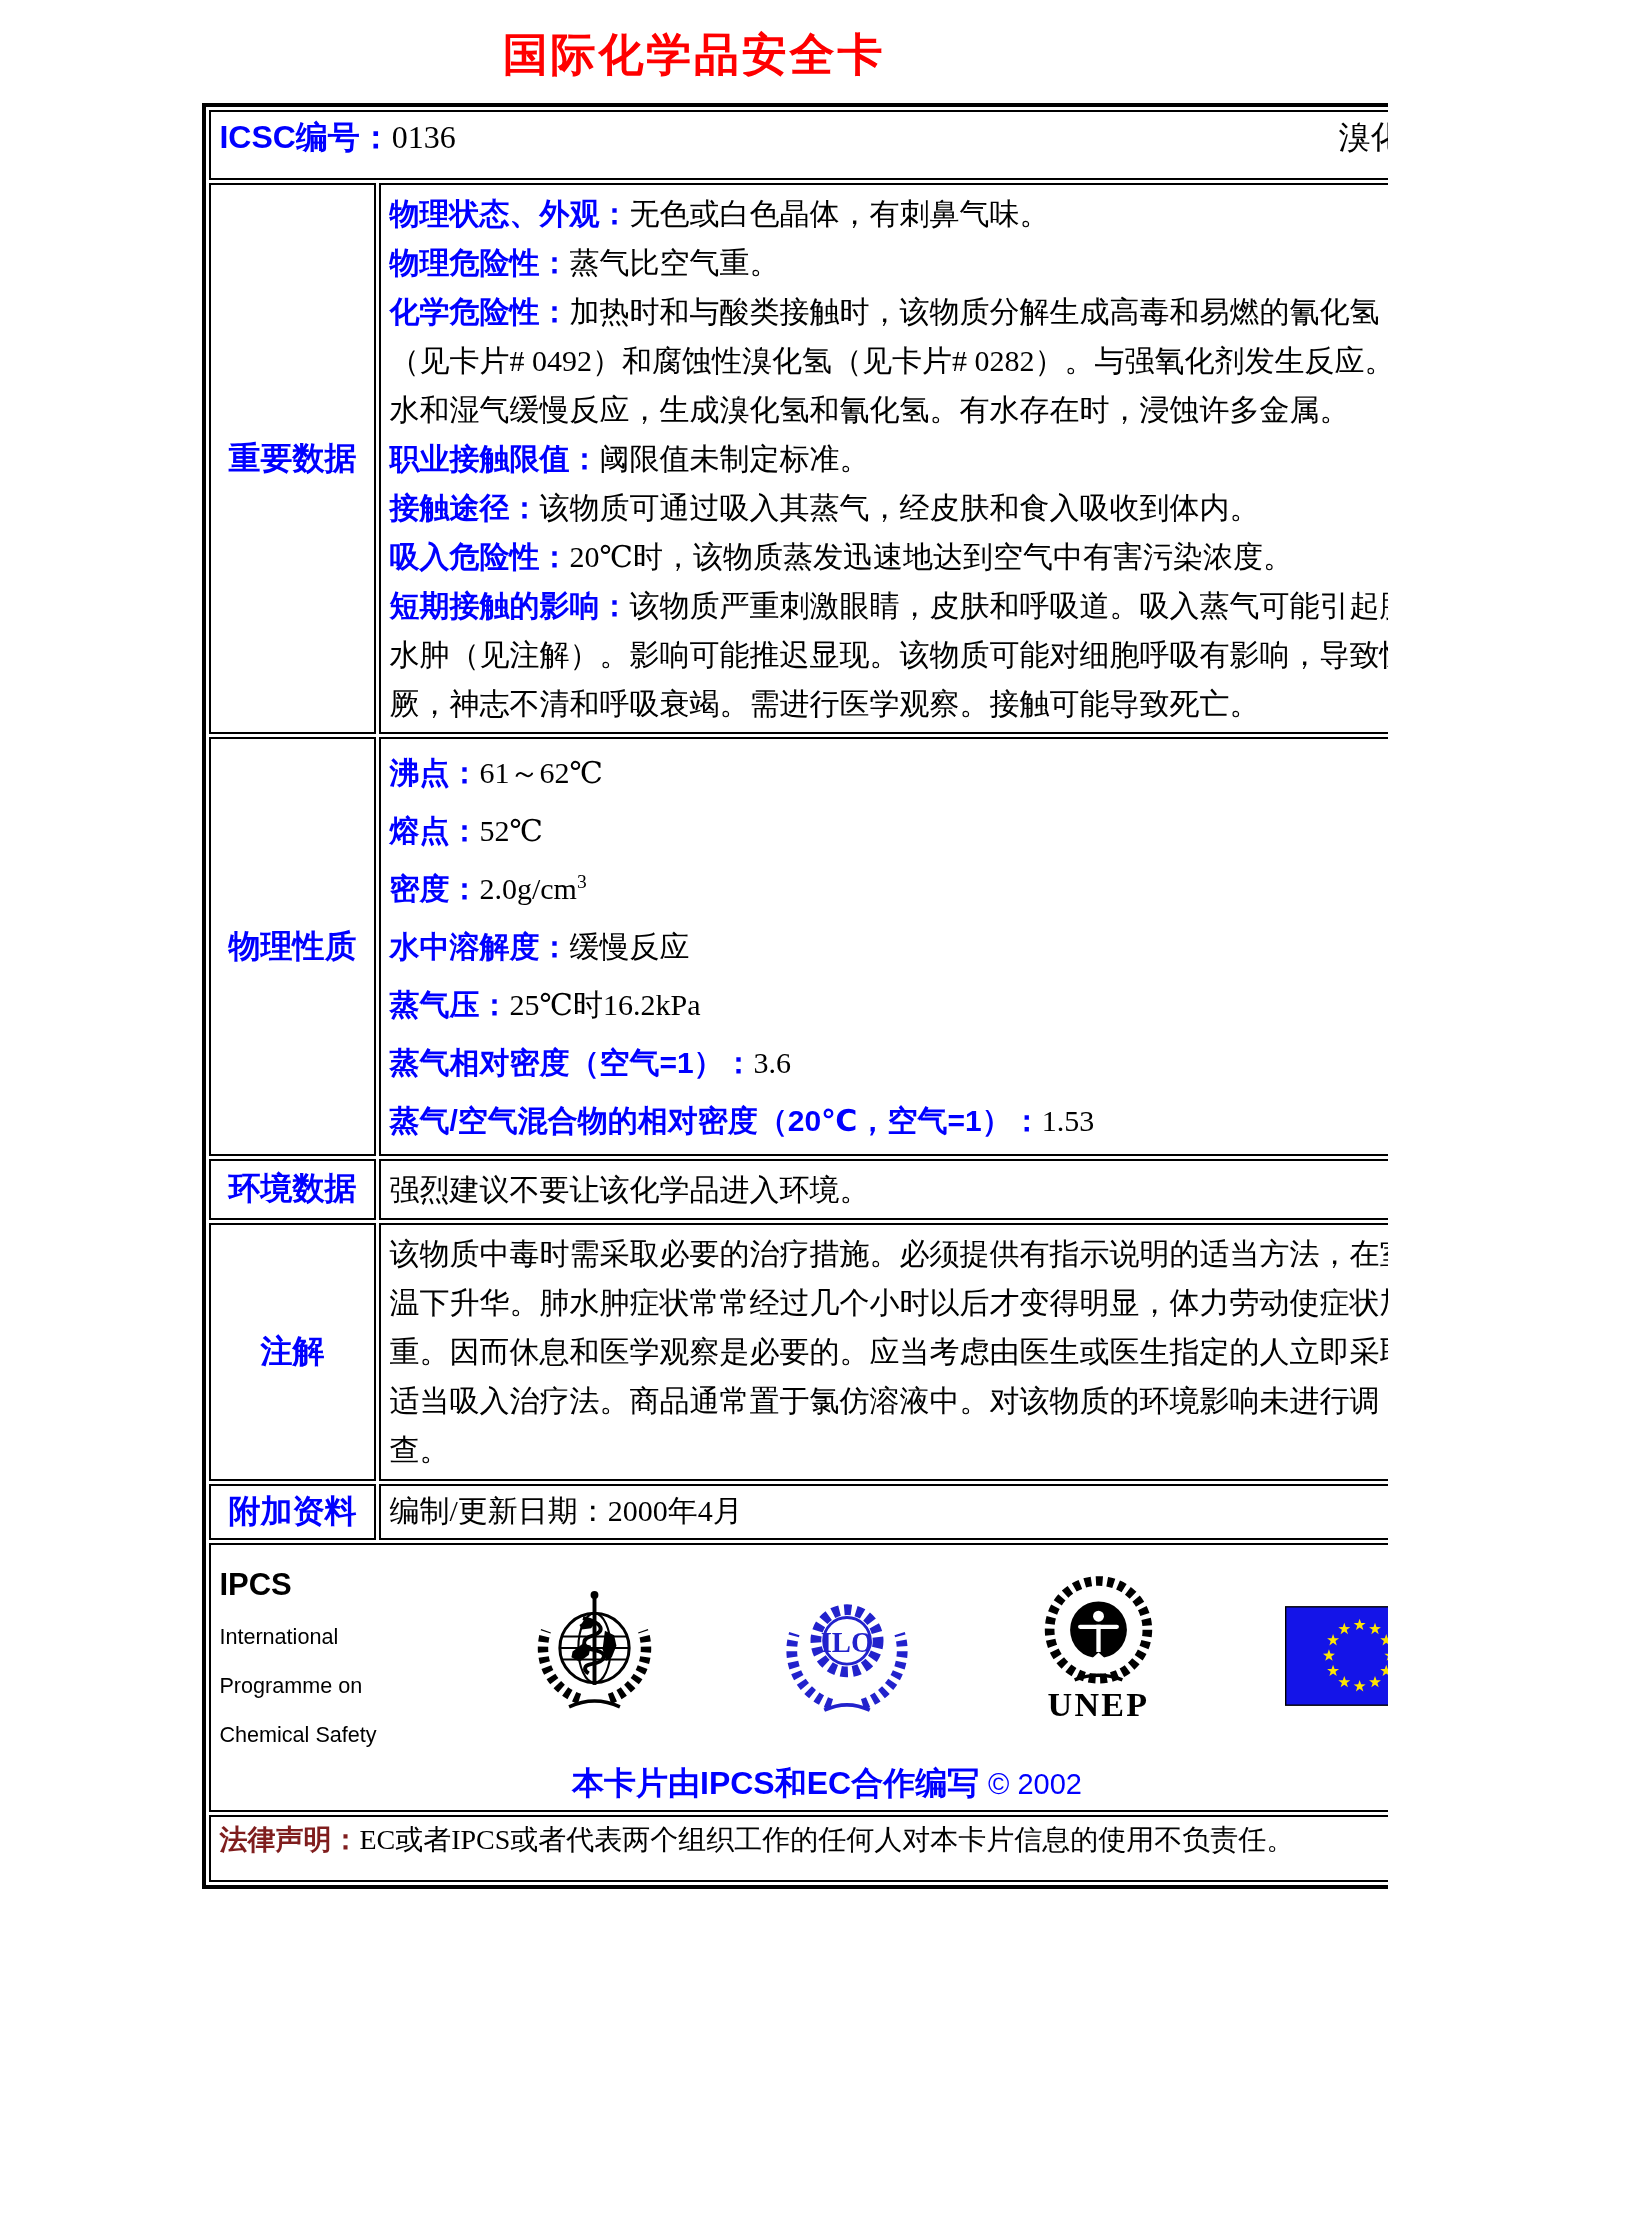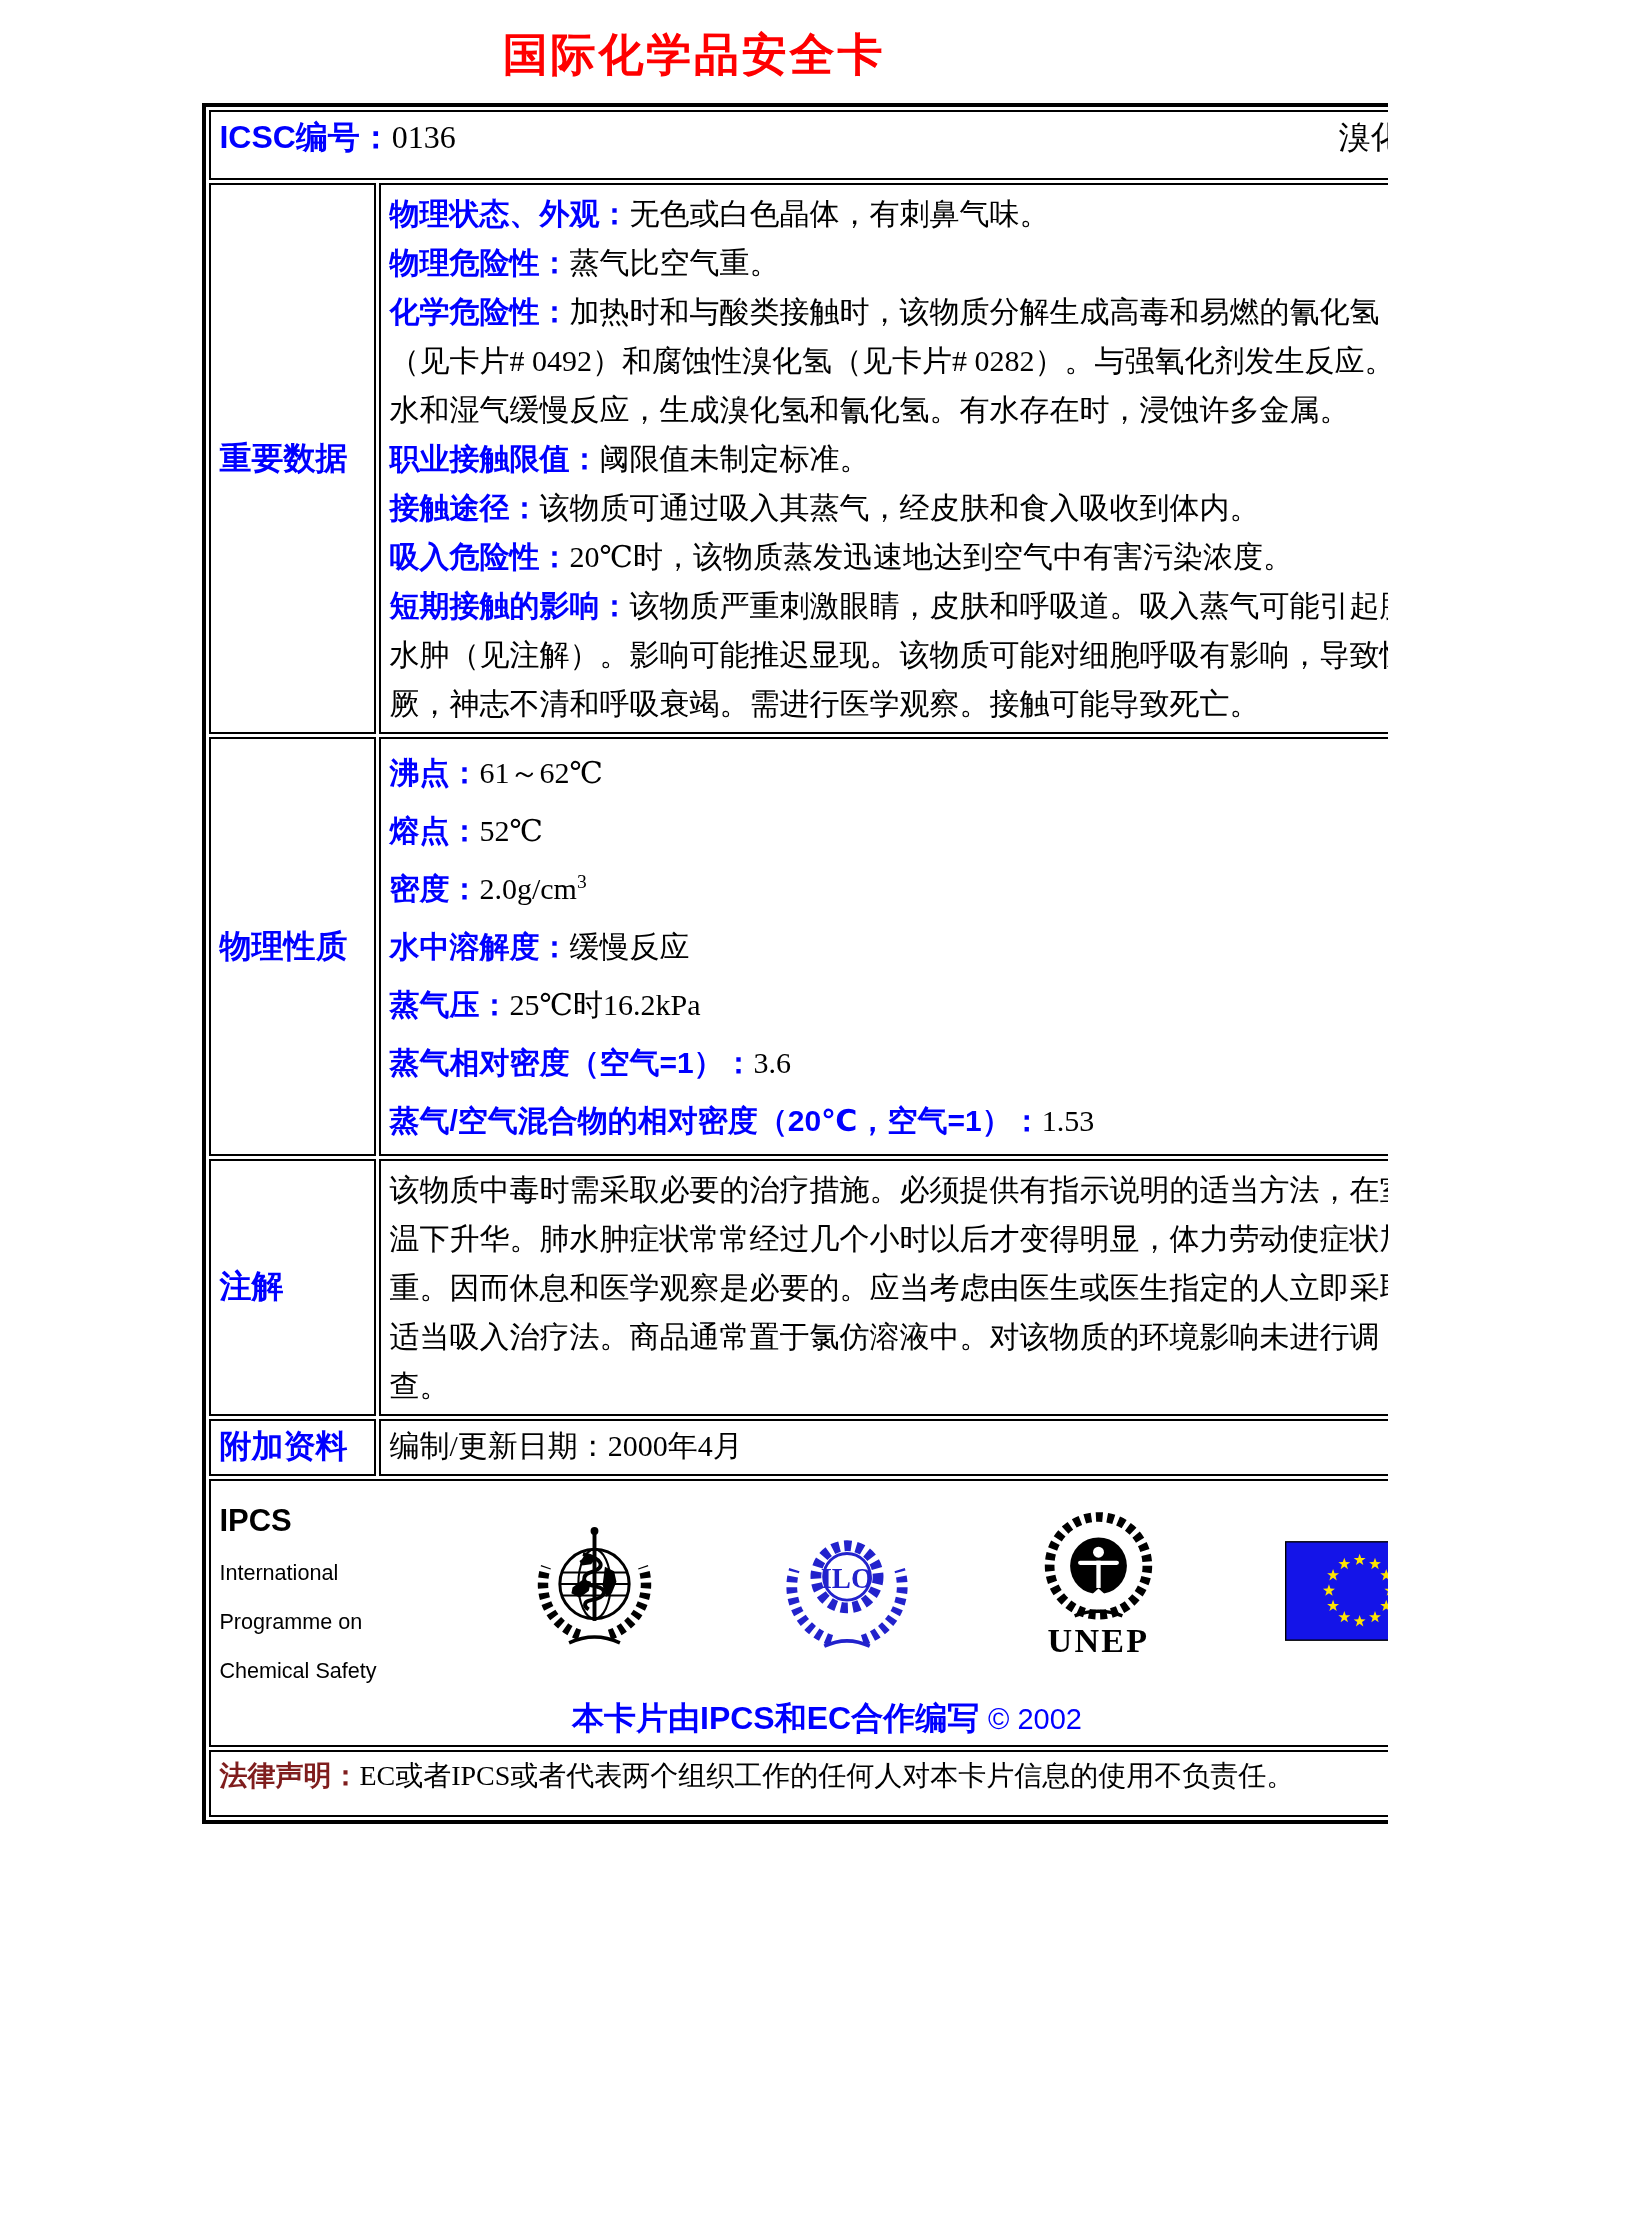--- a/index.html
+++ b/index.html
@@ -25,21 +25,21 @@
   }
   table.card{
     margin:18px auto 0 202px;
     width:1250px;
     border:4.2px solid #000;
     border-collapse:separate;border-spacing:3.5px;
     background:#fff;
   }
   td.cell{border:2.1px solid #000;padding:4.2px 8.4px;vertical-align:top;}
   td.label-cell{
-    width:167px;text-align:left;vertical-align:middle;
+    width:167px;text-align:center;vertical-align:middle;
     color:var(--accent-blue);
     font-family:"Liberation Sans","DejaVu Sans",sans-serif;
     font-weight:bold;font-size:32px;
   }
   .header-cell{height:70px;vertical-align:middle;}
   .header-flex{display:flex;justify-content:space-between;align-items:center;gap:36px;}
   .header-left{white-space:nowrap;}
   .blue-label{
     color:var(--accent-blue);
     font-family:"Liberation Sans","DejaVu Sans",sans-serif;
@@ -122,20 +122,26 @@
         <p><span class="blue-label">沸点：</span><span>61～62℃</span></p>
         <p><span class="blue-label">熔点：</span><span>52℃</span></p>
         <p><span class="blue-label">密度：</span><span>2.0g/cm</span><sup class="dens">3</sup></p>
         <p><span class="blue-label">水中溶解度：</span><span>缓慢反应</span></p>
         <p><span class="blue-label">蒸气压：</span><span>25℃时16.2kPa</span></p>
         <p><span class="blue-label">蒸气相对密度（空气=1）：</span><span>3.6</span></p>
         <p><span class="blue-label">蒸气/空气混合物的相对密度（20℃，空气=1）：</span><span>1.53</span></p>
       </td>
     </tr>
 
+    <tr>
+      <td class="cell label-cell">环境数据</td>
+      <td class="cell content-cell env-content">
+        <p>强烈建议不要让该化学品进入环境。</p>
+      </td>
+    </tr>
 
     <tr>
       <td class="cell label-cell">注解</td>
       <td class="cell content-cell notes-content">
         <p>该物质中毒时需采取必要的治疗措施。必须提供有指示说明的适当方法，在室温下升华。肺水肿症状常常经过几个小时以后才变得明显，体力劳动使症状加重。因而休息和医学观察是必要的。应当考虑由医生或医生指定的人立即采取适当吸入治疗法。商品通常置于氯仿溶液中。对该物质的环境影响未进行调查。</p>
       </td>
     </tr>
 
     <tr>
       <td class="cell label-cell">附加资料</td>

